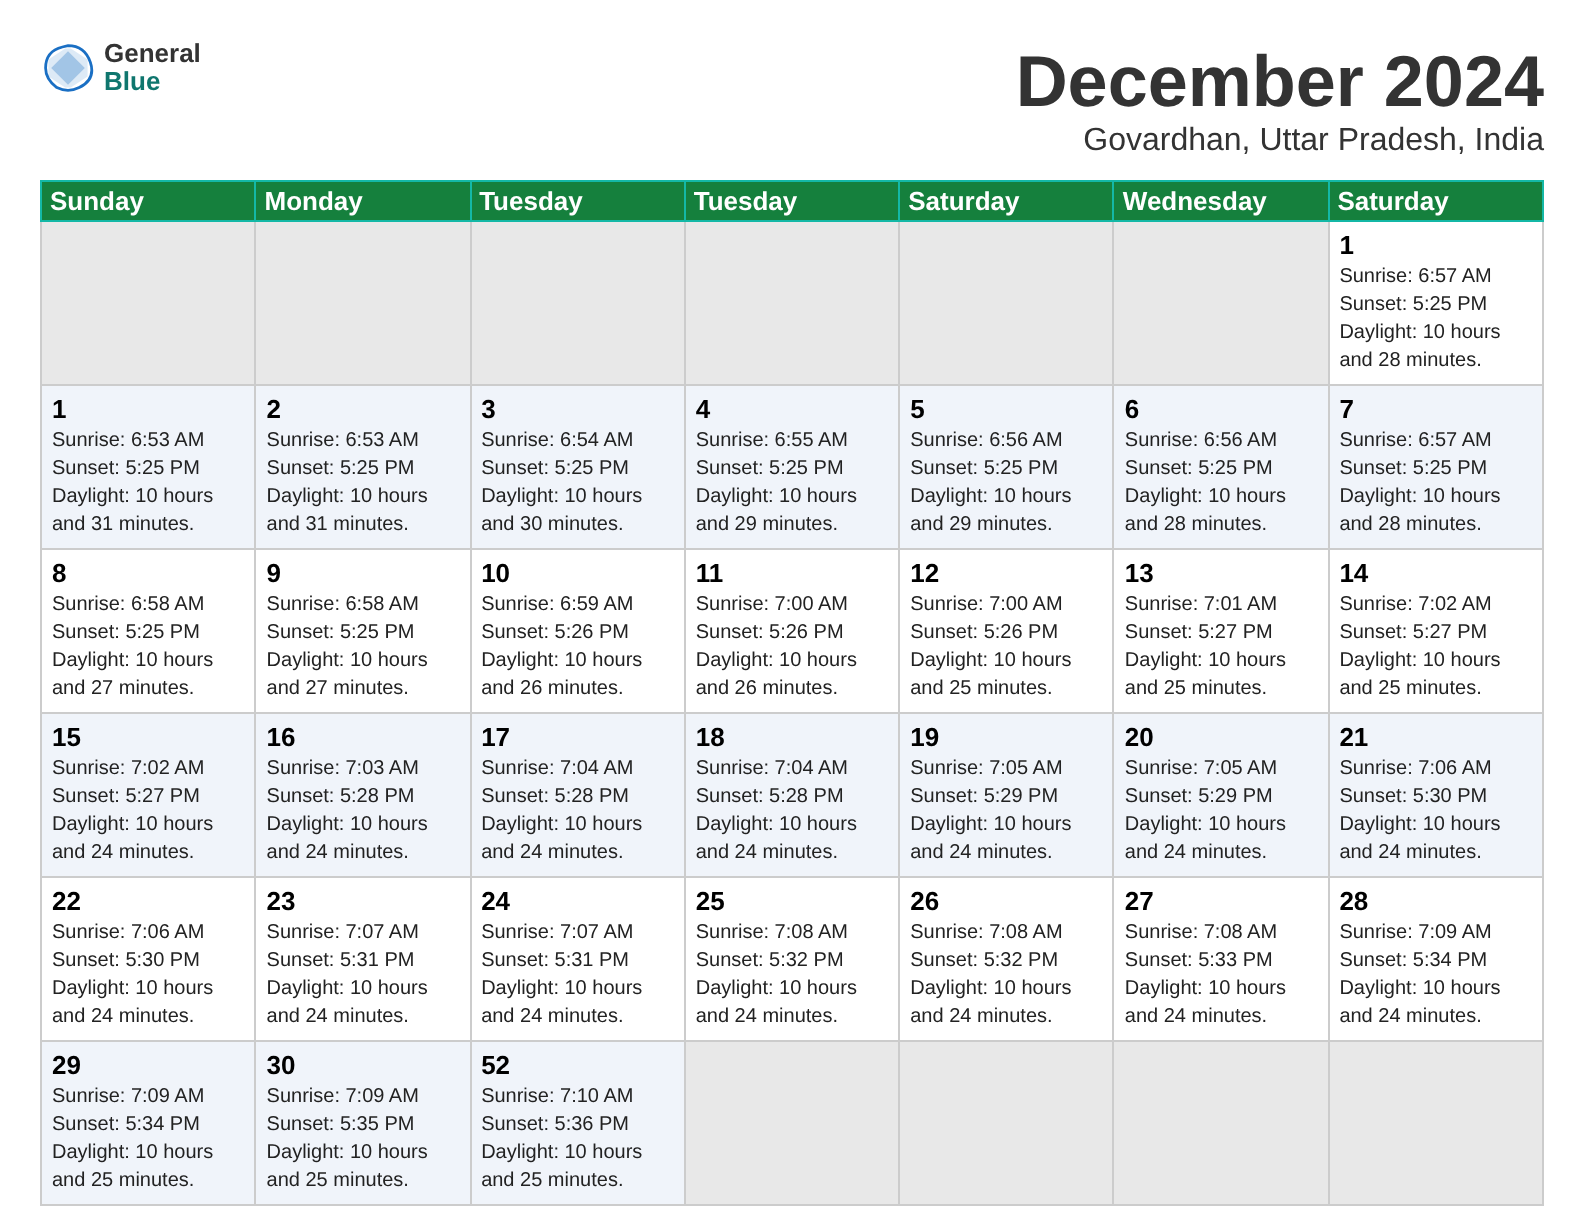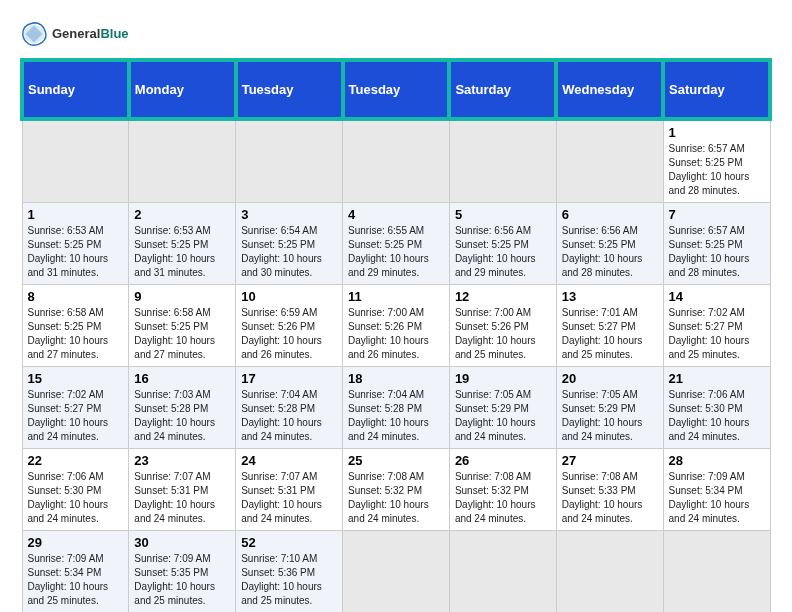--- a/index.html
+++ b/index.html
@@ -16,21 +16,21 @@
       justify-content: space-between;
       margin-bottom: 10px;
     }
     .logo {
       display: flex;
       align-items: center;
       gap: 4px;
     }
     .logo-text {
       display: flex;
-      flex-direction: row;
+      flex-direction: column;
       font-size: 13px;
       font-weight: bold;
       color: #333;
       line-height: 1.1;
     }
     .logo-general { color: #333; }
     .logo-blue { color: #0f766e; }
     .logo-icon {
       width: 28px;
       height: 28px;
@@ -47,27 +47,27 @@
       font-size: 16px;
       font-weight: normal;
       color: #333;
     }
     table {
       width: 100%;
       border-collapse: collapse;
       font-size: 11px;
     }
     thead tr th {
-      background-color: #1d4ed8;
+      background-color: #15803d;
       color: white;
-      padding: 20px 4px;
+      padding: 2px 4px;
       text-align: left;
       font-size: 13px;
       font-weight: bold;
-      border: 4px solid #14b8a6;
+      border: 1px solid #14b8a6;
     }
     tbody tr td {
       border: 1px solid #ccc;
       padding: 4px 5px;
       vertical-align: top;
       width: 14.28%;
       min-height: 70px;
     }
     tbody tr:nth-child(even) td {
       background-color: #f0f4fa;
@@ -99,20 +99,24 @@
       <rect x="0" y="0" width="40" height="40" fill="white"></rect>
       <path d="M20 8 L32 20 L20 32 L8 20 Z" fill="#1a6fc4" opacity="0.3"></path>
       <path d="M20 4 Q32 4 36 16 Q40 28 28 34 Q20 38 12 34 Q4 28 4 20 Q4 8 16 5 Z" fill="none" stroke="#1a6fc4" stroke-width="2"></path>
       <polygon points="22,6 34,14 34,26 22,34 18,34 6,26 6,14 18,6" fill="#1a6fc4" opacity="0.15"></polygon>
     </svg>
     <div class="logo-text">
       <span class="logo-general">General</span>
       <span class="logo-blue">Blue</span>
     </div>
   </div>
+  <div class="title-area">
+    <h1>December 2024</h1>
+    <h2>Govardhan, Uttar Pradesh, India</h2>
+  </div>
 </div>
 
 <table>
   <thead>
     <tr>
     <th>Sunday</th>
         <th>Monday</th>
         <th>Tuesday</th>
         <th>Tuesday</th>
         <th>Saturday</th>

